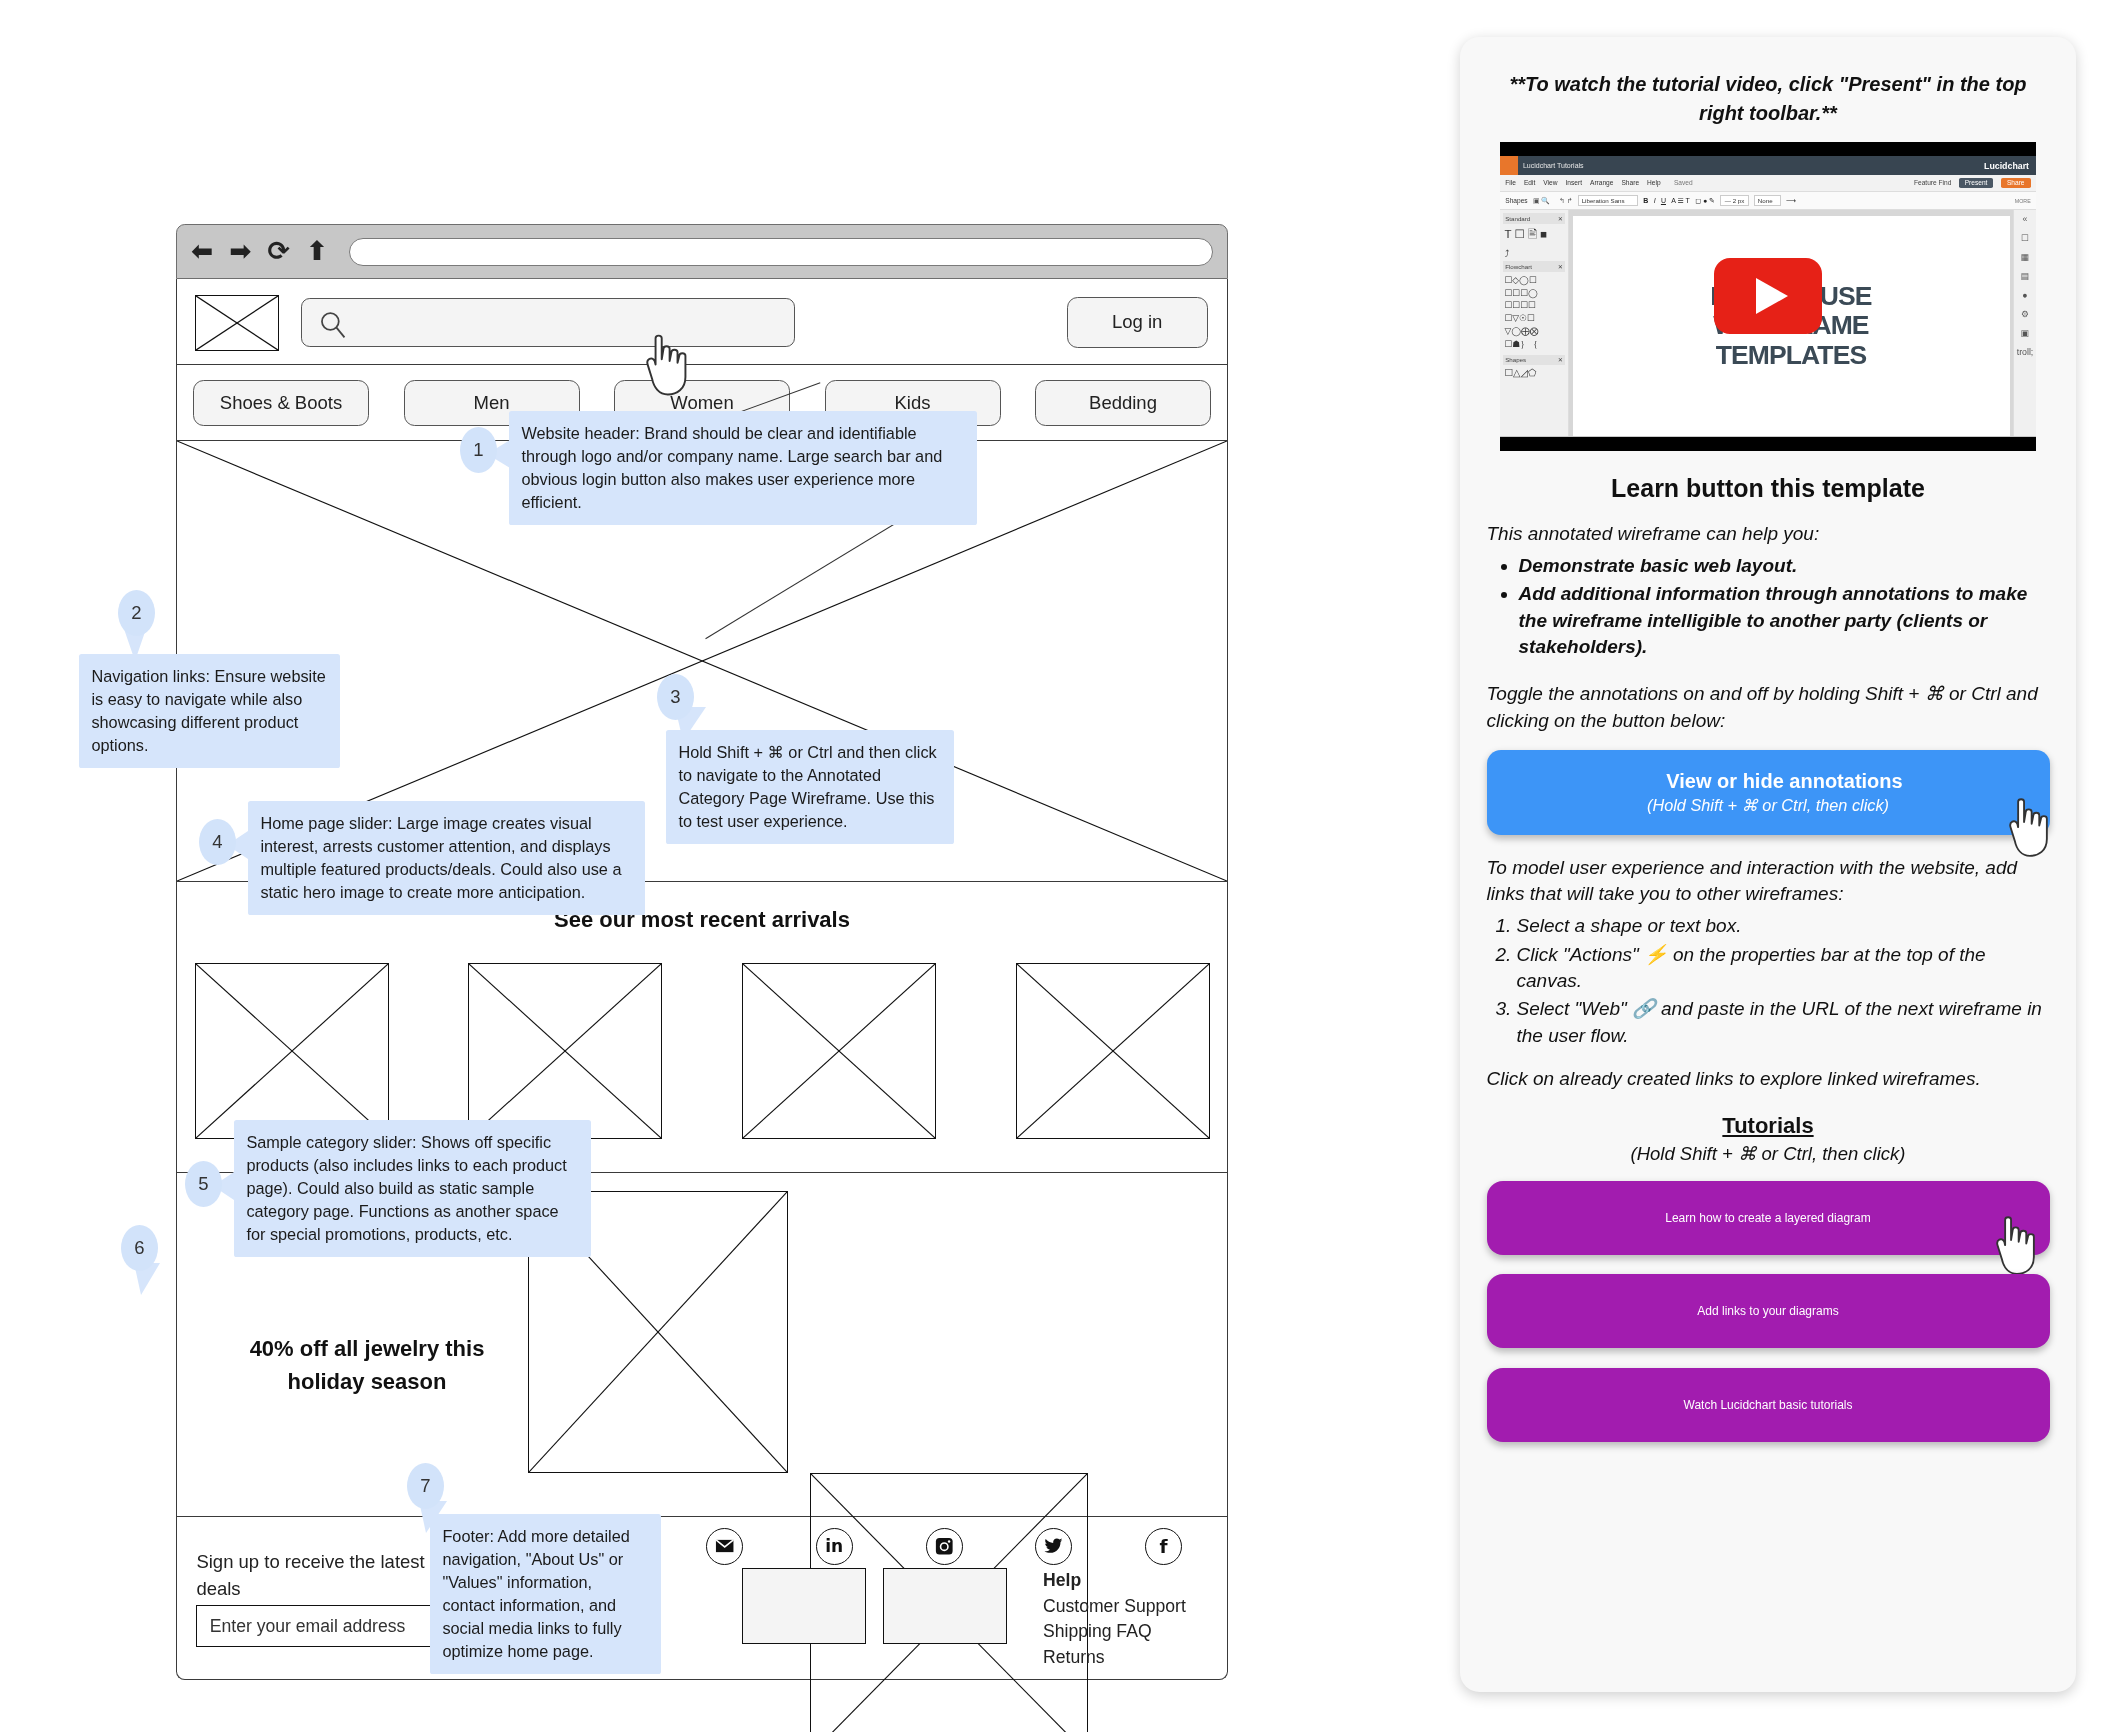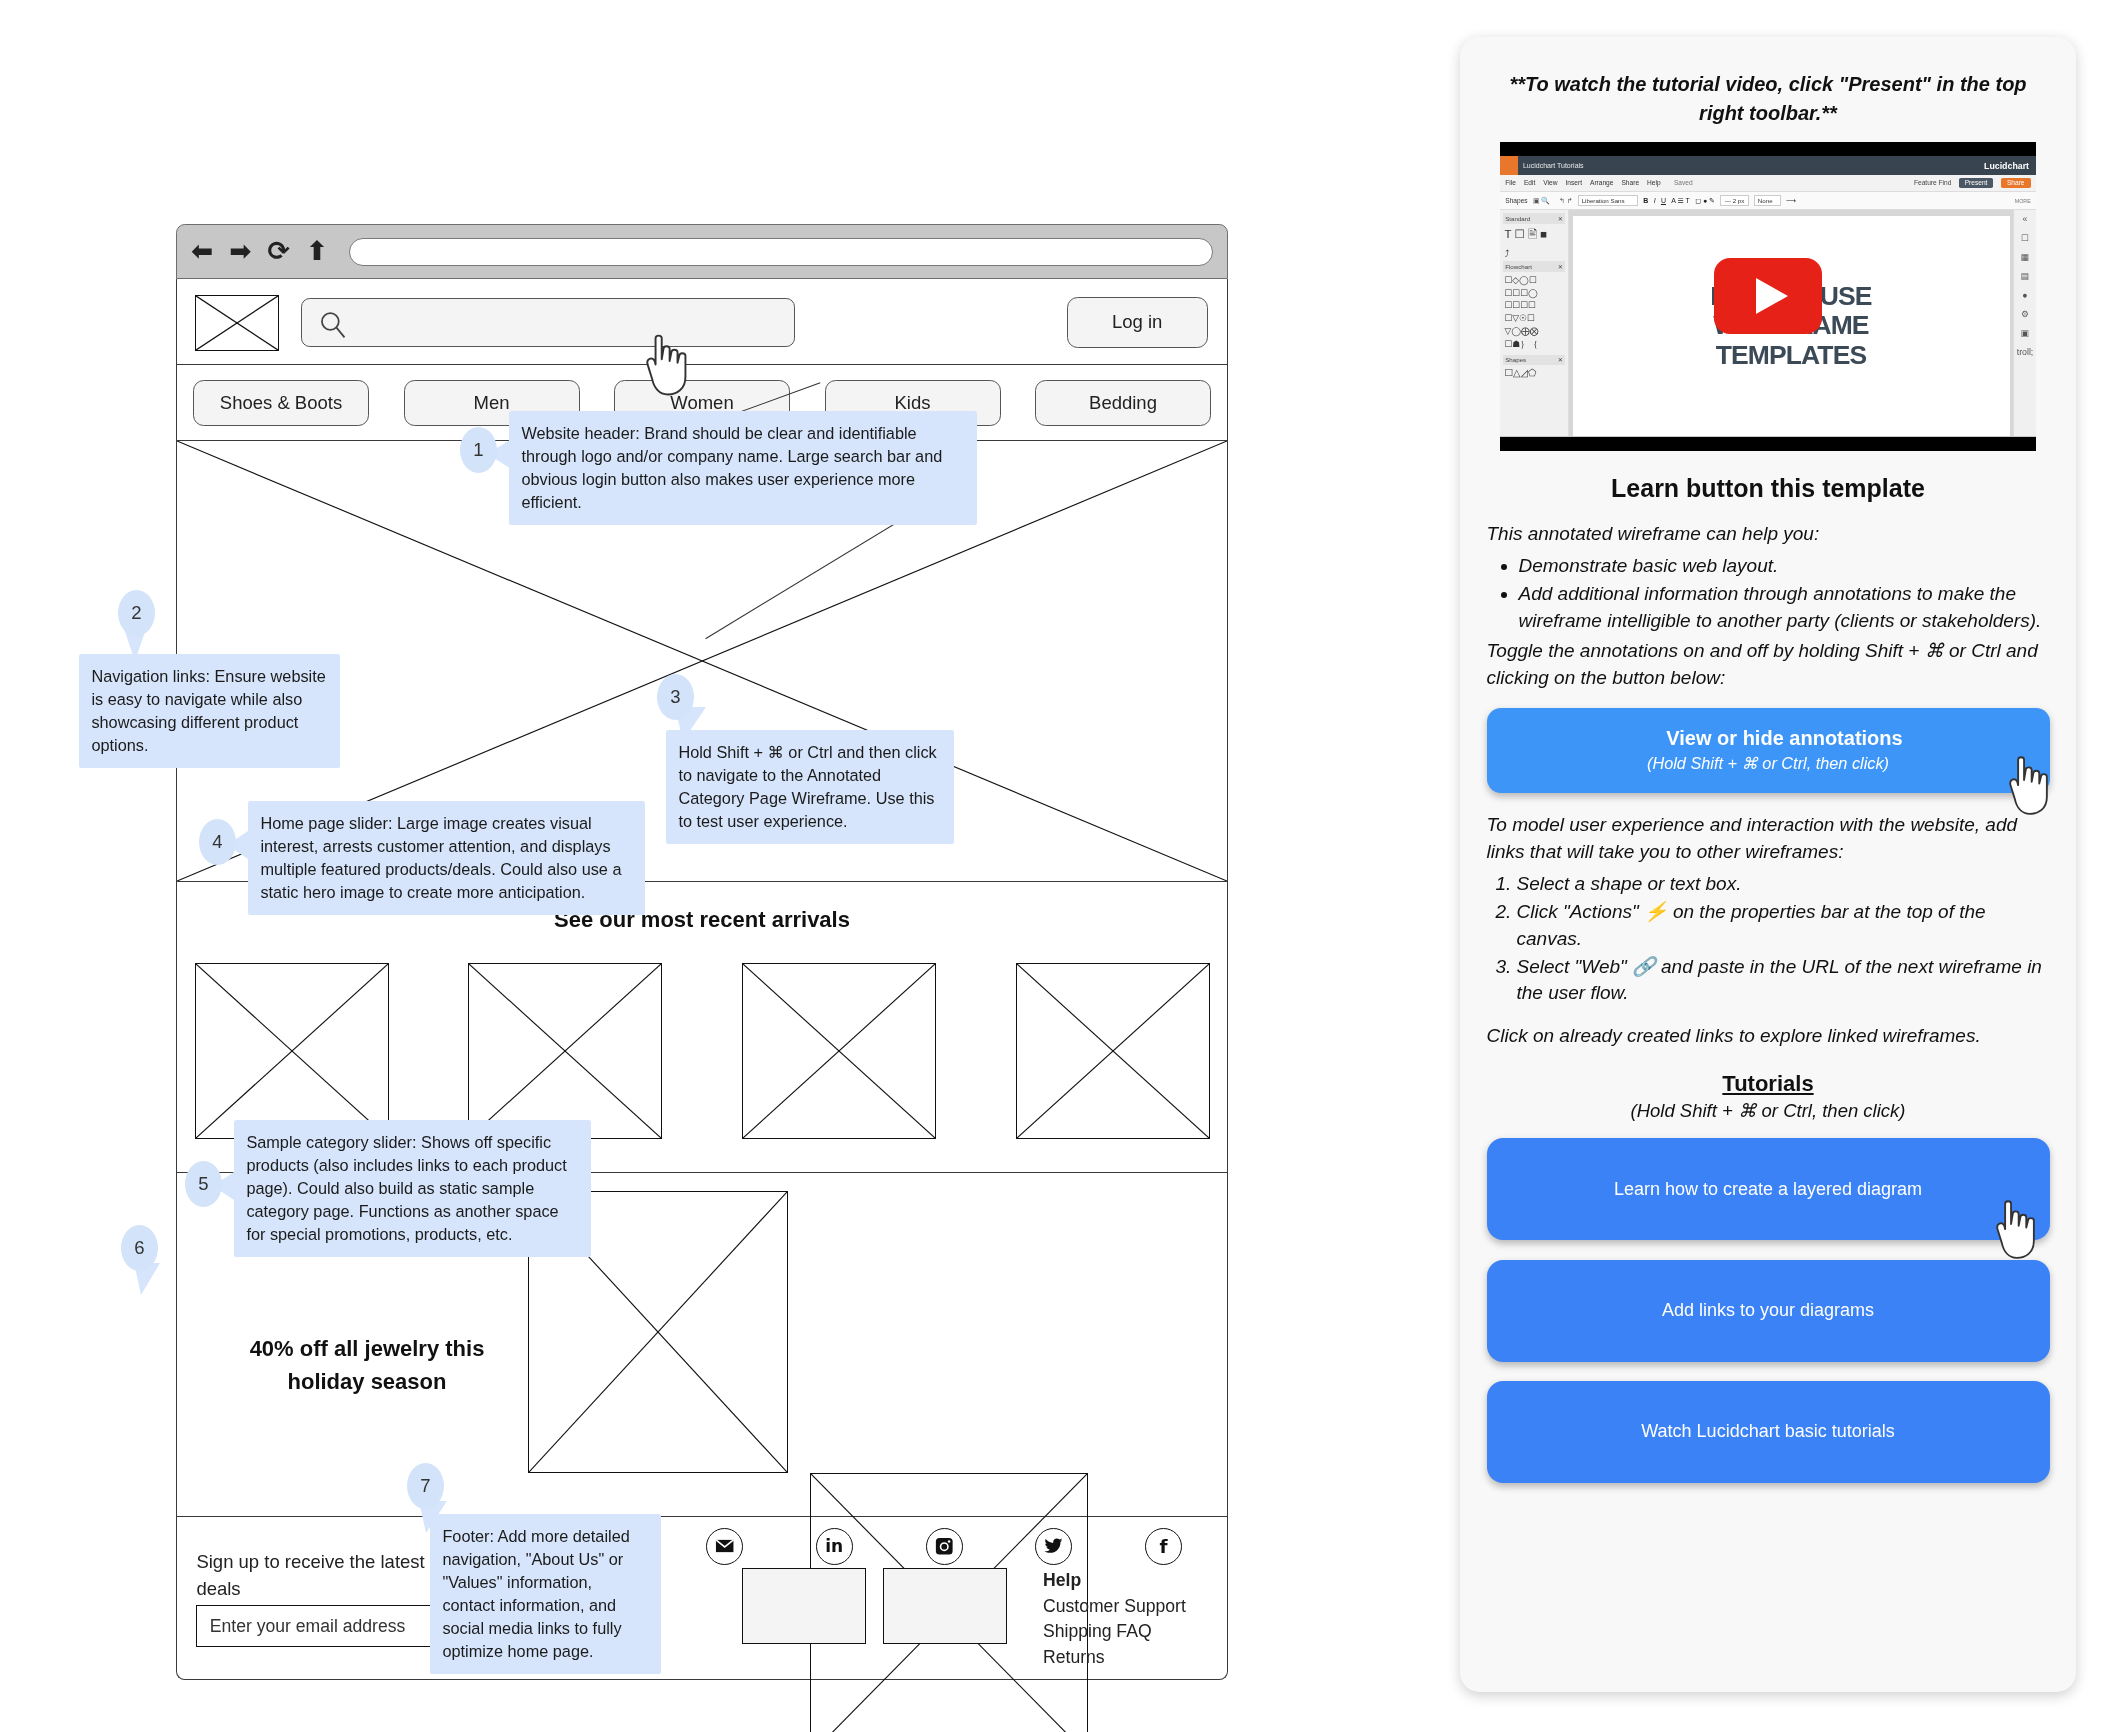--- a/index.html
+++ b/index.html
@@ -121,39 +121,39 @@
     padding:21px 26.5px;
   }
   .panel-note{ font-style:italic; font-weight:bold; font-size:20px;
                text-align:center; color:#111; line-height:1.45; margin:12.4px 5.3px 14px; }
   .video-frame{ width:536px; height:309px; background:#000; margin:0 auto;
                 position:relative; overflow:hidden; }
   .panel-h1{ text-align:center; font-weight:bold; font-size:25px; color:#111;
              margin:23px 0 17.6px; }
   .panel-p{ font-style:italic; font-size:19px; color:#111; line-height:1.4;
             margin:0 0 5.3px; }
-  .panel-ul{ margin:0 0 4px 0; padding-left:32px; }
+  .panel-ul{ margin:0 0 20px 0; padding-left:32px;font-weight:bold; }
   .panel-ul li{ font-style:italic; font-size:19px; color:#111; line-height:1.4;
                 margin-bottom:1.8px; }
   .panel-ol{ margin:0 0 16px 0; padding-left:30px; }
   .panel-ol li{ font-style:italic; font-size:19px; color:#111; line-height:1.4;
                 margin-bottom:1.8px; }
   .blue-btn{ background:#3d95f7; border-radius:14px; height:85px; margin:16px 0 19.4px;
              display:flex; flex-direction:column; align-items:center;
              justify-content:center; color:#fff;
              box-shadow:0 3.5px 7px rgba(0,0,0,.25); position:relative; }
   .blue-btn .bb-t{ font-weight:bold; font-size:20px;margin-left:33px; }
   .blue-btn .bb-s{ font-style:italic; font-size:16.3px; margin-top:3.5px; }
   .panel-h2{ text-align:center; font-weight:bold; font-size:22px; color:#111;
              margin:21px 0 3.5px;text-decoration:underline; }
   .panel-h2s{ text-align:center; font-style:italic; font-size:18.5px; color:#111;
               margin-bottom:16px; }
-  .gray-btn{ background:#3b82f6; border-radius:16px; height:102px; margin-bottom:19.4px;
+  .gray-btn{ background:#a21caf; border-radius:16px; height:74px; margin-bottom:19.4px;
              display:flex; align-items:center; justify-content:center;
-             color:#fff; font-size:18px; box-shadow:0 3.5px 7px rgba(0,0,0,.25);
+             color:#fff; font-size:12px; box-shadow:0 3.5px 7px rgba(0,0,0,.25);
              position:relative; }
 </style>
 </head>
 <body>
 
 <div id="wireframe-root">
 
   <div class="browser-bar">
     <span class="nav-glyph">⬅</span>
     <span class="nav-glyph">➡</span>

